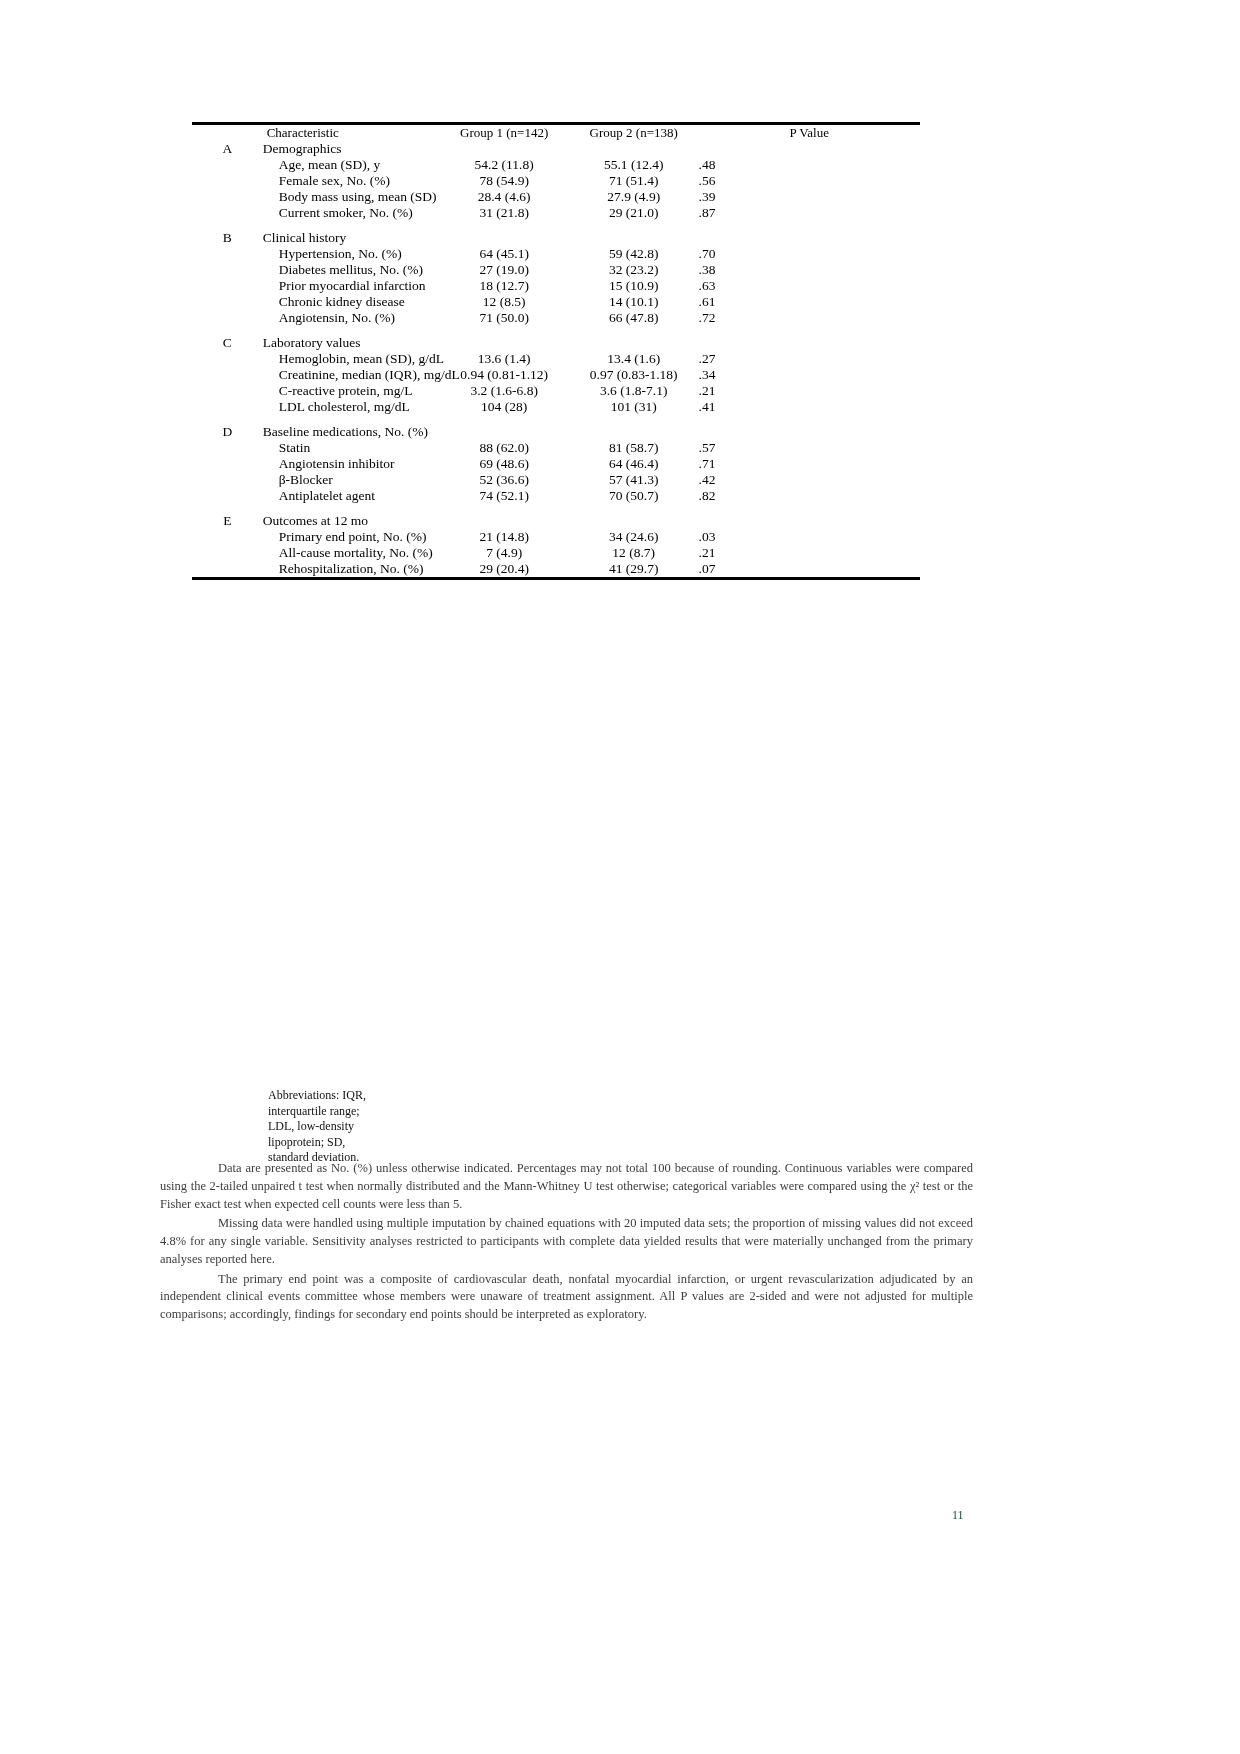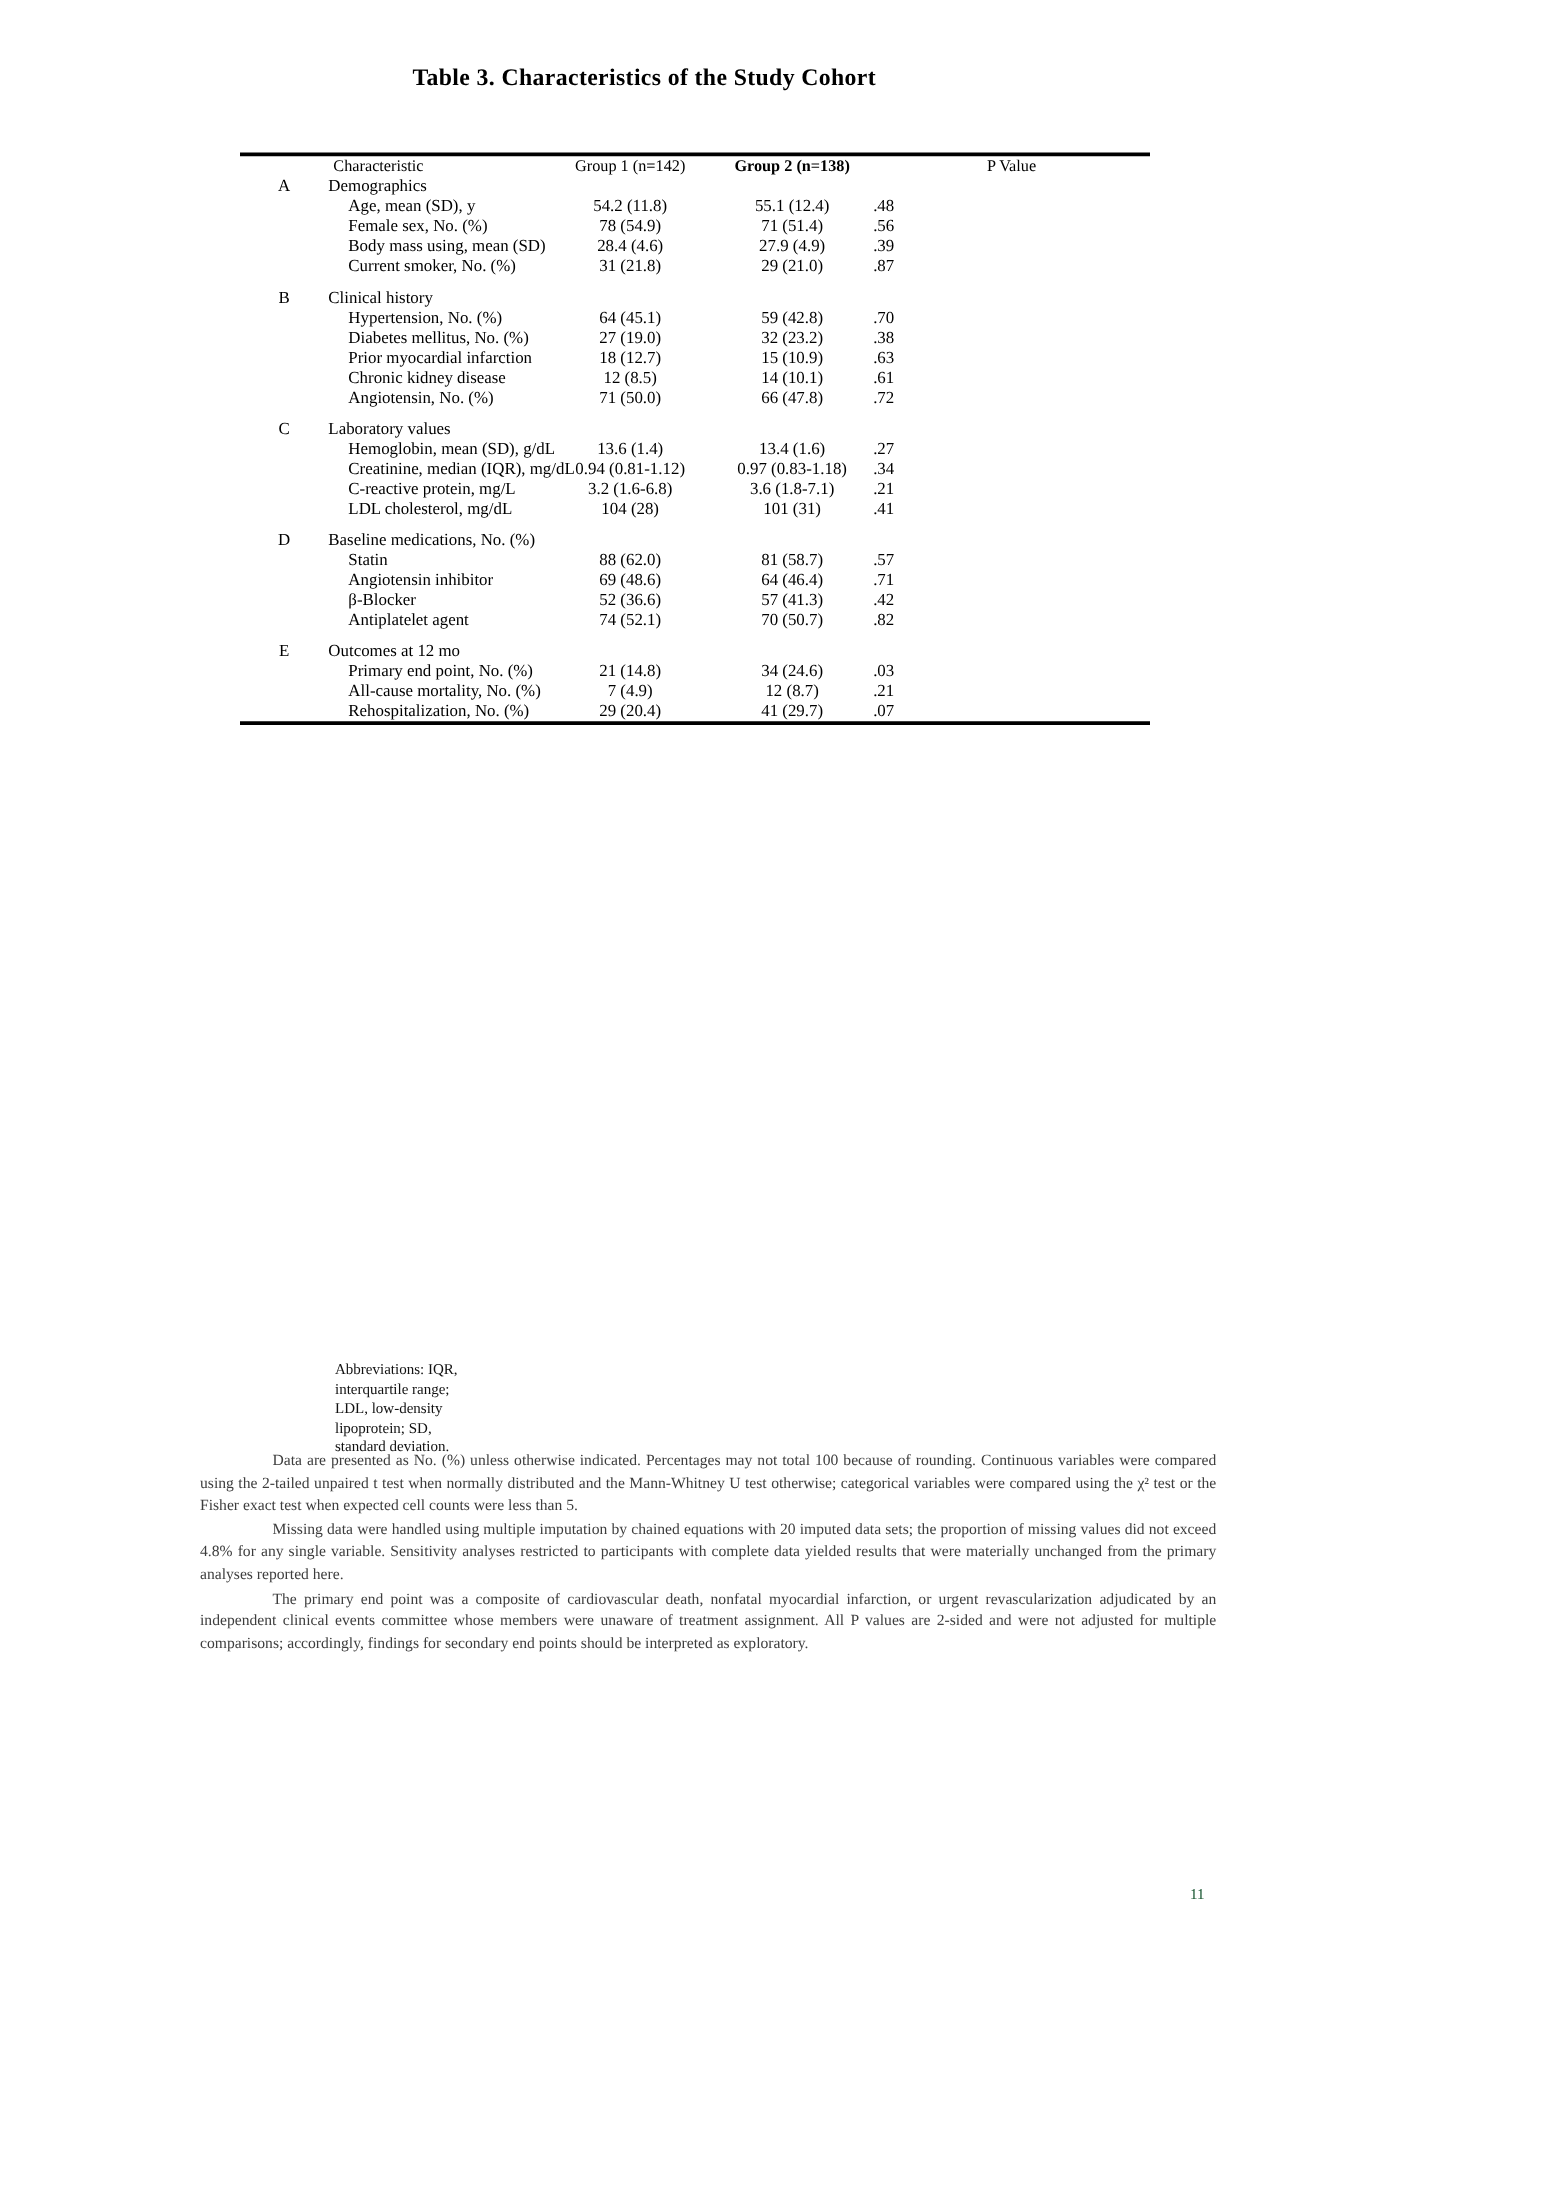--- a/index.html
+++ b/index.html
@@ -138,39 +138,38 @@
     font-size: 12px;
     line-height: 1.3;
     color: #111;
   }
 </style>
 </head>
 <body>
 
 <div class="page">
 
-  <div class="doc-title">Table 3. Characteristics of the Study Cohort</div>
 
   <div class="table-wrap">
     <div class="rule"></div>
 
     <table class="tbl">
       <colgroup>
         <col class="c-grp">
         <col class="c-name">
         <col class="c-num">
         <col class="c-num">
         <col class="c-stat">
       </colgroup>
       <tbody id="tbl-body">
           <tr class="hdr-row">
             <td style="text-align: left;"></td>
             <td style="text-align: left; padding-left: 4px;">Characteristic</td>
             <td style="text-align: center;">Group 1 (n=142)</td>
-            <td style="text-align: center; font-weight: bold;">Group 2 (n=138)</td>
+            <td style="text-align: center;">Group 2 (n=138)</td>
             <td style="text-align: center;">P Value</td>
           </tr>
           <tr class="grp-head">
             <td class="grp-cell" rowspan="5">A</td>
             <td>Demographics</td>
             <td></td>
             <td></td>
             <td></td>
           </tr>
           <tr>

